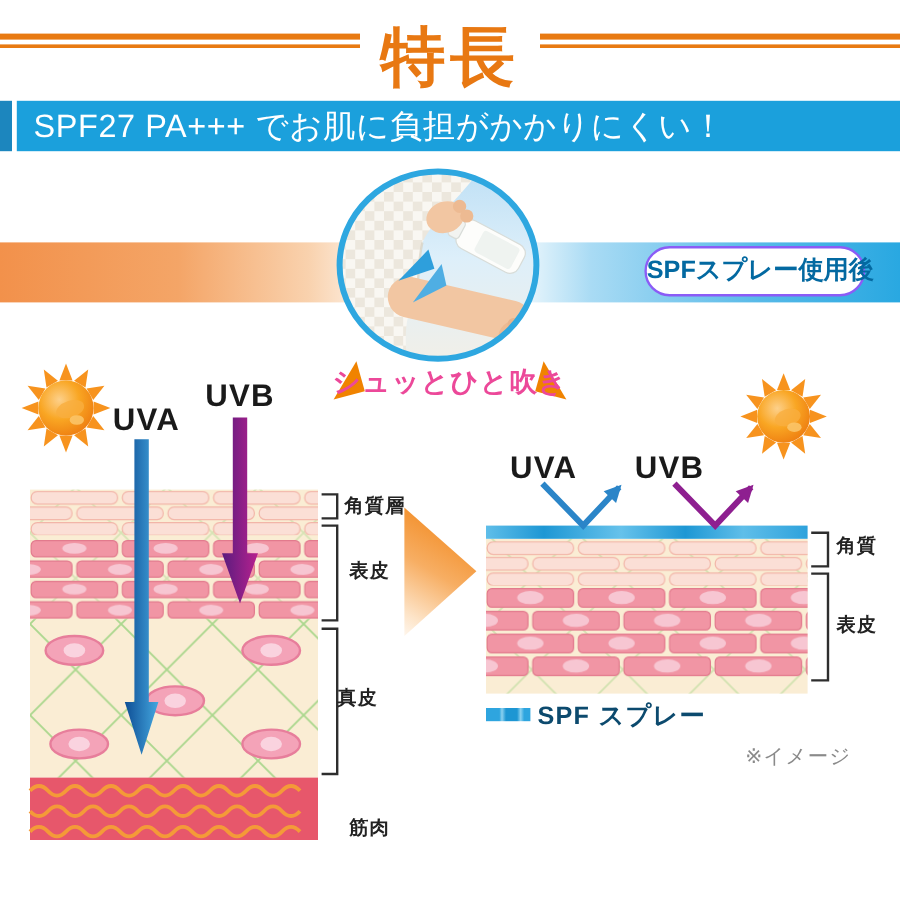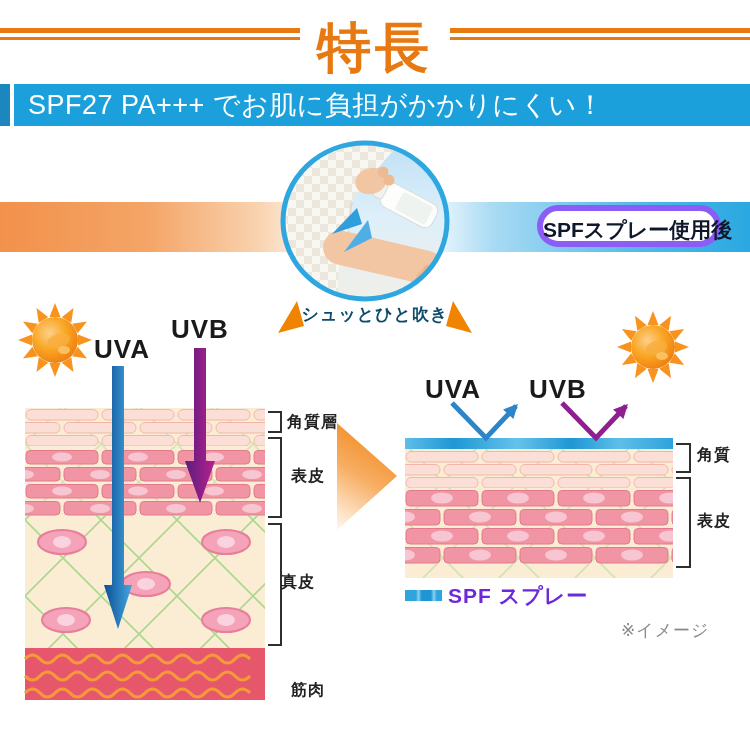--- a/index.html
+++ b/index.html
@@ -21,27 +21,27 @@
   .banner-text{left:28px;top:84px;height:42px;line-height:42px;font-size:27px;font-weight:400;color:#ffffff;letter-spacing:0.5px;}
 
   
   .band-before{left:0;top:202px;width:330px;height:50px;
     background:linear-gradient(90deg,#F2914B 0%,#F4A567 45%,#F9D2AE 78%,rgba(252,231,212,0) 100%);}
   .band-after{left:420px;top:202px;width:330px;height:50px;
     background:linear-gradient(90deg,rgba(213,238,251,0) 0%,#A9DBF4 22%,#56B9E8 65%,#29A8E1 100%);}
   .pill-before{left:15px;top:207px;width:207px;height:40px;background:#ffffff;border-radius:21px;
     text-align:center;line-height:40px;font-size:23px;font-weight:700;color:#F08300;}
   .pill-after{left:537px;top:205px;width:184px;height:42px;box-sizing:border-box;background:#ffffff;
-    border:6px solid #8b5cf6;border-radius:22px;text-align:center;line-height:38px;font-size:21px;font-weight:700;color:#0f172a;}
-  .caption{top:303px;left:375px;transform:translateX(-50%);font-size:17px;font-weight:700;color:#0c4a6e;letter-spacing:1px;}
+    border:2px solid #8b5cf6;border-radius:22px;text-align:center;line-height:38px;font-size:21px;font-weight:700;color:#0369a1;}
+  .caption{top:303px;left:375px;transform:translateX(-50%);font-size:23px;font-weight:700;color:#ec4899;letter-spacing:1px;}
 
   
   .uv-label{font-size:26px;font-weight:800;color:#1A1A1A;letter-spacing:1px;}
   .layer-label{font-size:16px;font-weight:600;color:#222222;letter-spacing:1px;}
-  .legend-label{font-size:21px;font-weight:700;color:#6d28d9;letter-spacing:1px;}
+  .legend-label{font-size:21px;font-weight:700;color:#0c4a6e;letter-spacing:1px;}
   .note{font-size:17px;color:#8A8A8A;letter-spacing:1px;}
 
   svg.art{position:absolute;left:0;top:0;pointer-events:none;}
   .txt{z-index:3;}
 </style>
 </head>
 <body>
 
 <div class="stage">
 

